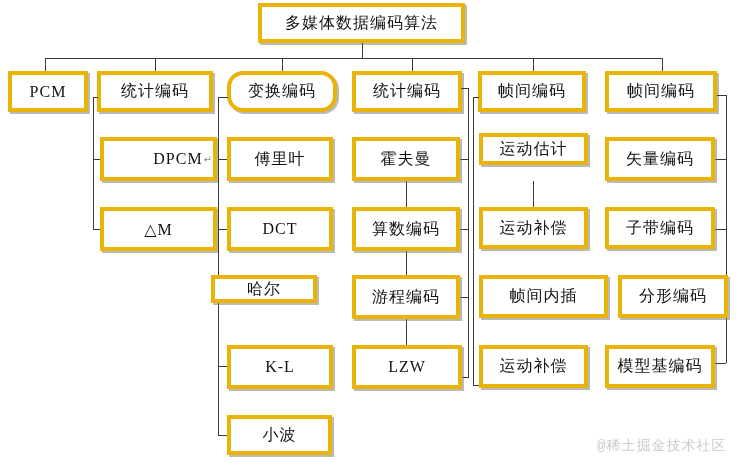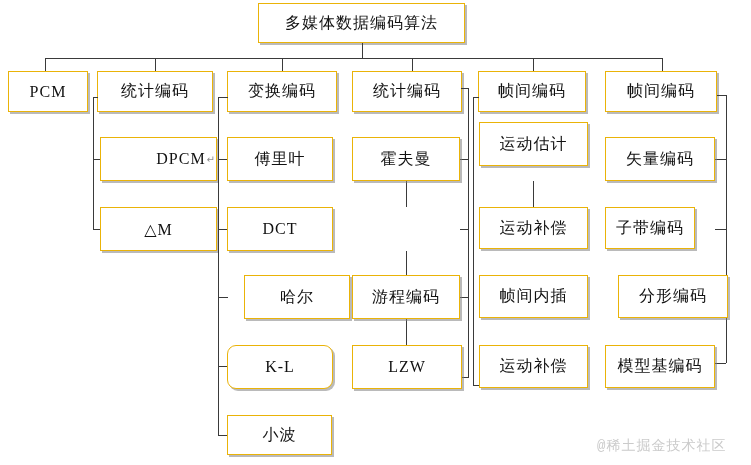--- a/index.html
+++ b/index.html
@@ -6,21 +6,21 @@
   #canvas{
     position:relative;
     width:751px;height:465px;
     background:#ffffff;
     font-family:"Liberation Serif","DejaVu Serif",serif;
     overflow:hidden;
   }
   .box{
     position:absolute;
     background:#ffffff;
-    border:1px solid #eab308;
+    border:4px solid #eab308;
     box-shadow:2px 2px 0 rgba(130,130,130,0.55);
     display:flex;align-items:center;justify-content:center;
     box-sizing:border-box;
     font-size:16px;color:#111111;
     letter-spacing:1px;
     white-space:nowrap;
   }
   .box .lbl{display:inline-block;}
   .misspell .lbl{
     text-decoration-style:wavy;
@@ -60,21 +60,21 @@
   <div class="lv" style="left:412px;top:58px;height:13px;"></div>
   <div class="lv" style="left:533px;top:58px;height:13px;"></div>
   <div class="lv" style="left:662px;top:58px;height:13px;"></div>
 
   <div class="box" style="left:8px;top:71px;width:80px;height:41px;">
     <span class="lbl">PCM</span>
   </div>
   <div class="box" style="left:97px;top:71px;width:116px;height:41px;">
     <span class="lbl">统计编码</span>
   </div>
-  <div class="box" style="left:227px;top:71px;width:110px;height:41px;">
+  <div class="box" style="left:227px;top:71px;width:110px;height:41px;border-radius:16px;">
     <span class="lbl">变换编码</span>
   </div>
   <div class="box" style="left:352px;top:71px;width:110px;height:41px;">
     <span class="lbl">统计编码</span>
   </div>
   <div class="box misspell" style="left:478px;top:71px;width:108px;height:41px;">
     <span class="lbl">帧间编码</span>
   </div>
   <div class="box misspell" style="left:605px;top:71px;width:112px;height:41px;">
     <span class="lbl">帧间编码</span>
@@ -98,76 +98,79 @@
   <div class="lh" style="left:218px;top:229px;width:10px;"></div>
   <div class="lh" style="left:218px;top:297px;width:10px;"></div>
   <div class="lh" style="left:218px;top:366px;width:10px;"></div>
   <div class="lh" style="left:218px;top:435px;width:10px;"></div>
   <div class="box misspell" style="left:227px;top:137px;width:106px;height:44px;">
     <span class="lbl">傅里叶</span>
   </div>
   <div class="box" style="left:227px;top:207px;width:106px;height:44px;">
     <span class="lbl">DCT</span>
   </div>
-  <div class="box" style="left:244px;top:275px;width:106px;height:44px;">
+  <div class="box" style="left:211px;top:275px;width:106px;height:28px;">
     <span class="lbl">哈尔</span>
   </div>
-  <div class="box" style="left:227px;top:345px;width:106px;height:44px;border-radius:9px;">
+  <div class="box" style="left:227px;top:345px;width:106px;height:44px;">
     <span class="lbl">K-L</span>
   </div>
   <div class="box" style="left:227px;top:415px;width:105px;height:40px;">
     <span class="lbl">小波</span>
   </div>
 
   <div class="lh" style="left:461px;top:88px;width:8px;"></div>
   <div class="lv" style="left:468px;top:88px;height:289px;"></div>
   <div class="lh" style="left:460px;top:159px;width:9px;"></div>
   <div class="lh" style="left:460px;top:229px;width:9px;"></div>
   <div class="lh" style="left:460px;top:297px;width:9px;"></div>
   <div class="lh" style="left:462px;top:377px;width:7px;"></div>
   <div class="lv" style="left:406px;top:181px;height:26px;"></div>
   <div class="lv" style="left:406px;top:251px;height:24px;"></div>
   <div class="lv" style="left:406px;top:319px;height:26px;"></div>
   <div class="box" style="left:352px;top:137px;width:108px;height:44px;">
     <span class="lbl">霍夫曼</span>
   </div>
+  <div class="box" style="left:352px;top:207px;width:108px;height:44px;">
+    <span class="lbl">算数编码</span>
+  </div>
   <div class="box" style="left:352px;top:275px;width:108px;height:44px;">
     <span class="lbl">游程编码</span>
   </div>
   <div class="box" style="left:352px;top:345px;width:110px;height:44px;">
     <span class="lbl">LZW</span>
   </div>
 
   <div class="lh" style="left:473px;top:97px;width:6px;"></div>
   <div class="lv" style="left:473px;top:97px;height:288px;"></div>
   <div class="lh" style="left:473px;top:385px;width:7px;"></div>
   <div class="lv" style="left:533px;top:181px;height:26px;"></div>
-  <div class="box" style="left:479px;top:122px;width:109px;height:44px;">
+  <div class="box" style="left:479px;top:133px;width:109px;height:32px;">
     <span class="lbl">运动估计</span>
   </div>
   <div class="box" style="left:479px;top:207px;width:109px;height:42px;">
     <span class="lbl">运动补偿</span>
   </div>
-  <div class="box misspell" style="left:479px;top:275px;width:109px;height:43px;">
+  <div class="box misspell" style="left:479px;top:275px;width:129px;height:43px;">
     <span class="lbl">帧间内插</span>
   </div>
   <div class="box misspell" style="left:479px;top:345px;width:109px;height:43px;">
     <span class="lbl">运动补偿</span>
   </div>
 
   <div class="lh" style="left:717px;top:95px;width:10px;"></div>
   <div class="lv" style="left:726px;top:95px;height:268px;"></div>
   <div class="lh" style="left:715px;top:159px;width:11px;"></div>
   <div class="lh" style="left:715px;top:229px;width:11px;"></div>
   <div class="lh" style="left:715px;top:297px;width:11px;"></div>
   <div class="lh" style="left:715px;top:363px;width:11px;"></div>
   <div class="box" style="left:605px;top:137px;width:110px;height:44px;">
     <span class="lbl">矢量编码</span>
   </div>
-  <div class="box" style="left:605px;top:207px;width:90px;height:42px;">
+  <div class="box" style="left:605px;top:207px;width:110px;height:42px;">
     <span class="lbl">子带编码</span>
   </div>
   <div class="box" style="left:605px;top:275px;width:110px;height:43px;margin-left:13px;">
     <span class="lbl">分形编码</span>
   </div>
   <div class="box" style="left:605px;top:345px;width:110px;height:43px;">
     <span class="lbl">模型基编码</span>
   </div>
 
   <div class="watermark">@稀土掘金技术社区</div>

